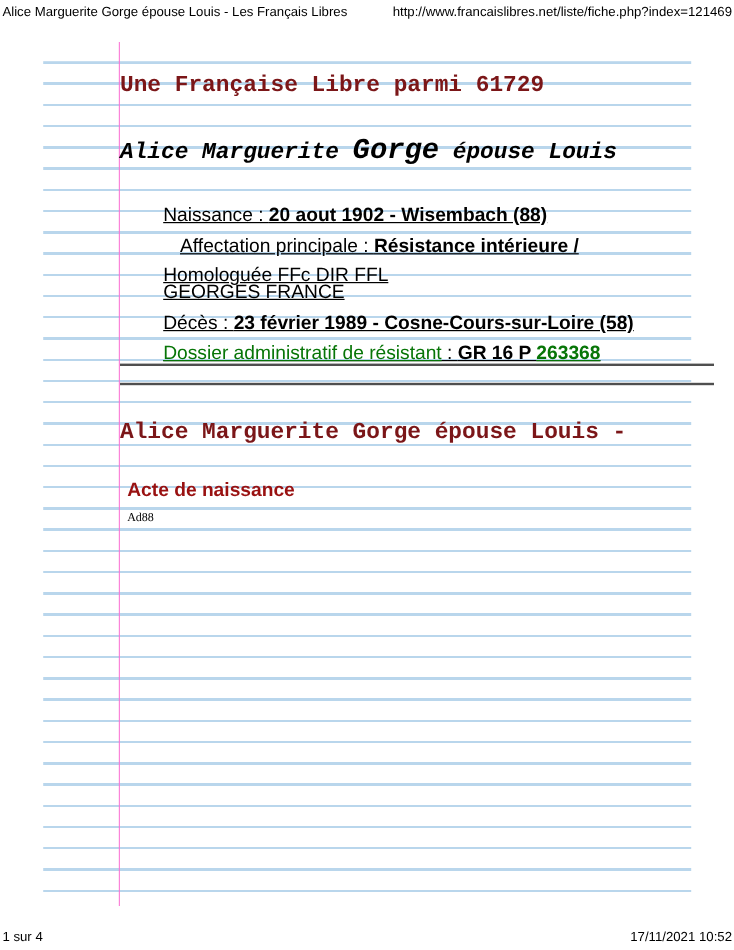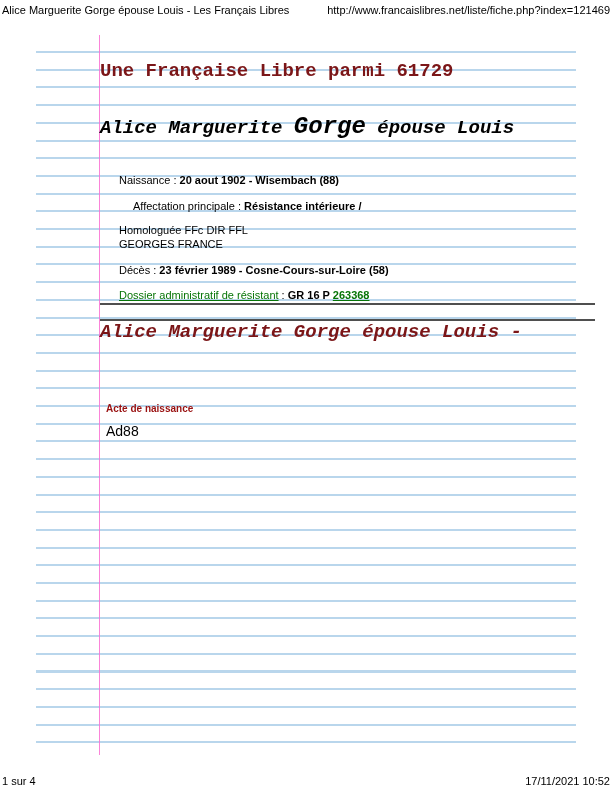--- a/index.html
+++ b/index.html
@@ -39,40 +39,40 @@
   
   .content{position:absolute;left:100px;top:0;width:472px;}
   .mono-title{
     position:absolute;left:0;width:472px;text-align:left;
     font-family:"Liberation Mono","DejaVu Sans Mono",monospace;
     font-weight:bold;font-size:19px;line-height:21px;
   }
   .t-main{top:61px;color:var(--accent-red);}
   .t-person{top:114px;color:#000;line-height:26px;font-style:italic;}
   .t-person .surname{font-size:24px;}
-  .t-livre{top:322px;color:var(--accent-red);line-height:21.5px;font-style:italic;}
-  .row{position:absolute;left:19px;font-size:11px;line-height:14px;white-space:nowrap;}
+  .t-livre{top:350px;color:var(--accent-red);line-height:21.5px;}
+  .row{position:absolute;left:36px;font-size:16px;line-height:14px;white-space:nowrap;text-decoration:underline;}
   .row b{font-weight:bold;}
   .r-naissance{top:173px;}
   .r-affectation{top:199px;margin-left:14px;}
   .r-homologation{top:223px;}
   .r-deces{top:263px;}
   .r-dossier{top:288px;}
   a.glink{color:var(--link-green);text-decoration:underline;cursor:pointer;}
   a.glink.bold{font-weight:bold;}
   .rule{position:absolute;left:0;width:495px;height:2px;background:var(--rule-gray);border:none;}
   .rule-1{top:303px;}
   .rule-2{top:319px;}
   .section-heading{
     position:absolute;left:6px;top:402px;
-    font-size:10px;font-weight:bold;color:var(--section-red);line-height:13px;
+    font-size:16px;font-weight:bold;color:var(--section-red);line-height:13px;
   }
   .section-body{
     position:absolute;left:6px;top:425px;
-    font-size:14px;color:#000;line-height:13px;
+    font-size:10px;color:#000;line-height:13px;font-family:Liberation Serif, serif;
   }
 </style>
 </head>
 <body>
 
 <div class="page">
 
   <div class="ruled-lines"></div>
   <div class="margin-line"></div>
 

